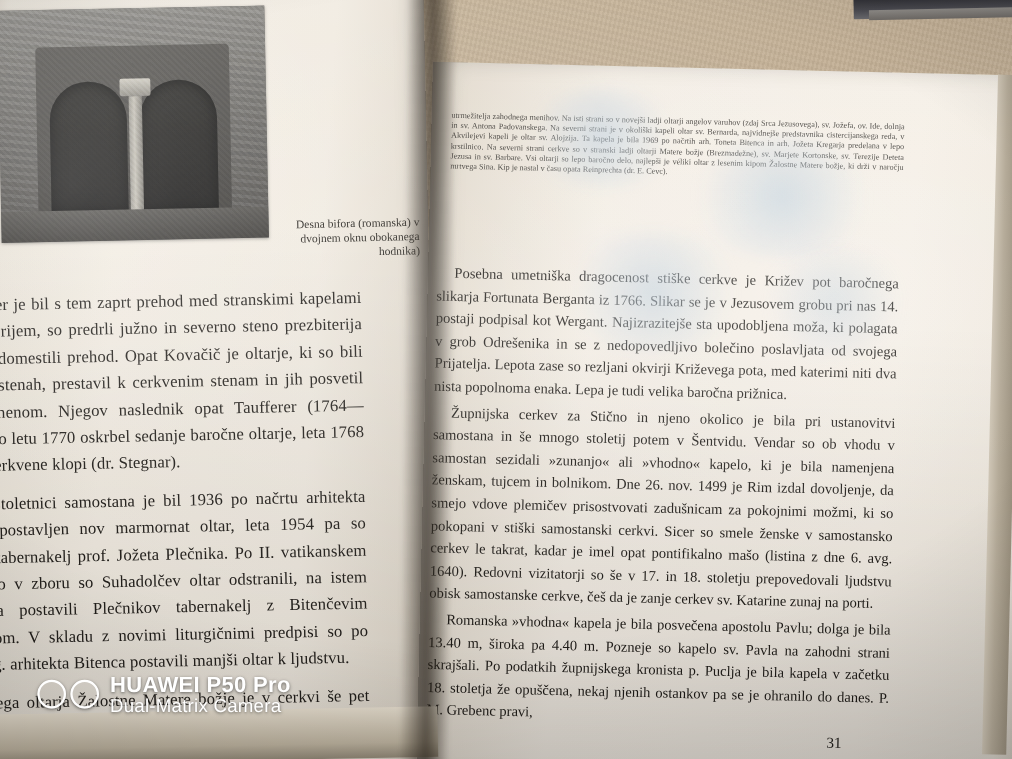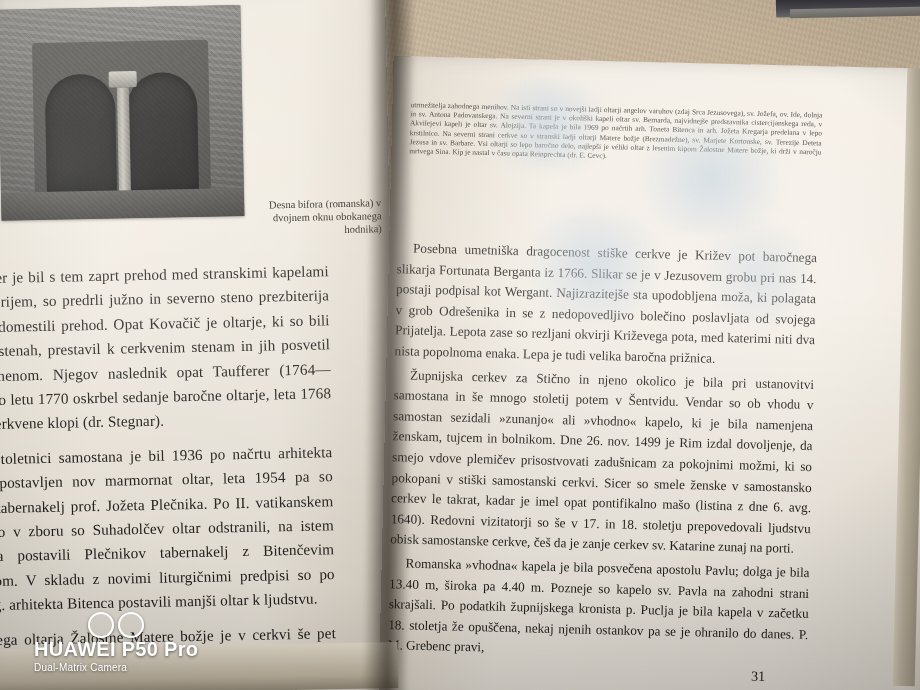--- a/index.html
+++ b/index.html
@@ -290,43 +290,43 @@
 
   
   #watermark {
     position: absolute;
     left: 34px;
     top: 612px;
     color: #ffffff;
     text-shadow: 0 1px 3px rgba(0,0,0,0.55);
     display: flex;
     align-items: center;
+    gap: 10px;
     font-family: "Liberation Sans", sans-serif;
-    flex-direction: column;
   }
   #watermark .lens-icon {
     display: flex;
     align-items: center;
     gap: 4px;
   }
   #watermark .lens-icon .ring {
     width: 22px;
     height: 22px;
     border: 2.5px solid #ffffff;
     border-radius: 50%;
     box-shadow: 0 1px 3px rgba(0,0,0,0.5);
   }
   #watermark .wm-text .wm-line1 {
     font-size: 20px;
     font-weight: bold;
     letter-spacing: 0.3px;
     line-height: 22px;
   }
   #watermark .wm-text .wm-line2 {
-    font-size: 10px;
+    font-size: 17px;
     letter-spacing: 0.2px;
     line-height: 16px;
   }
 </style>
 </head>
 <body>
 
 <div id="scene">
   <div class="bg-surface"></div>
   <div class="bg-noise"></div>

